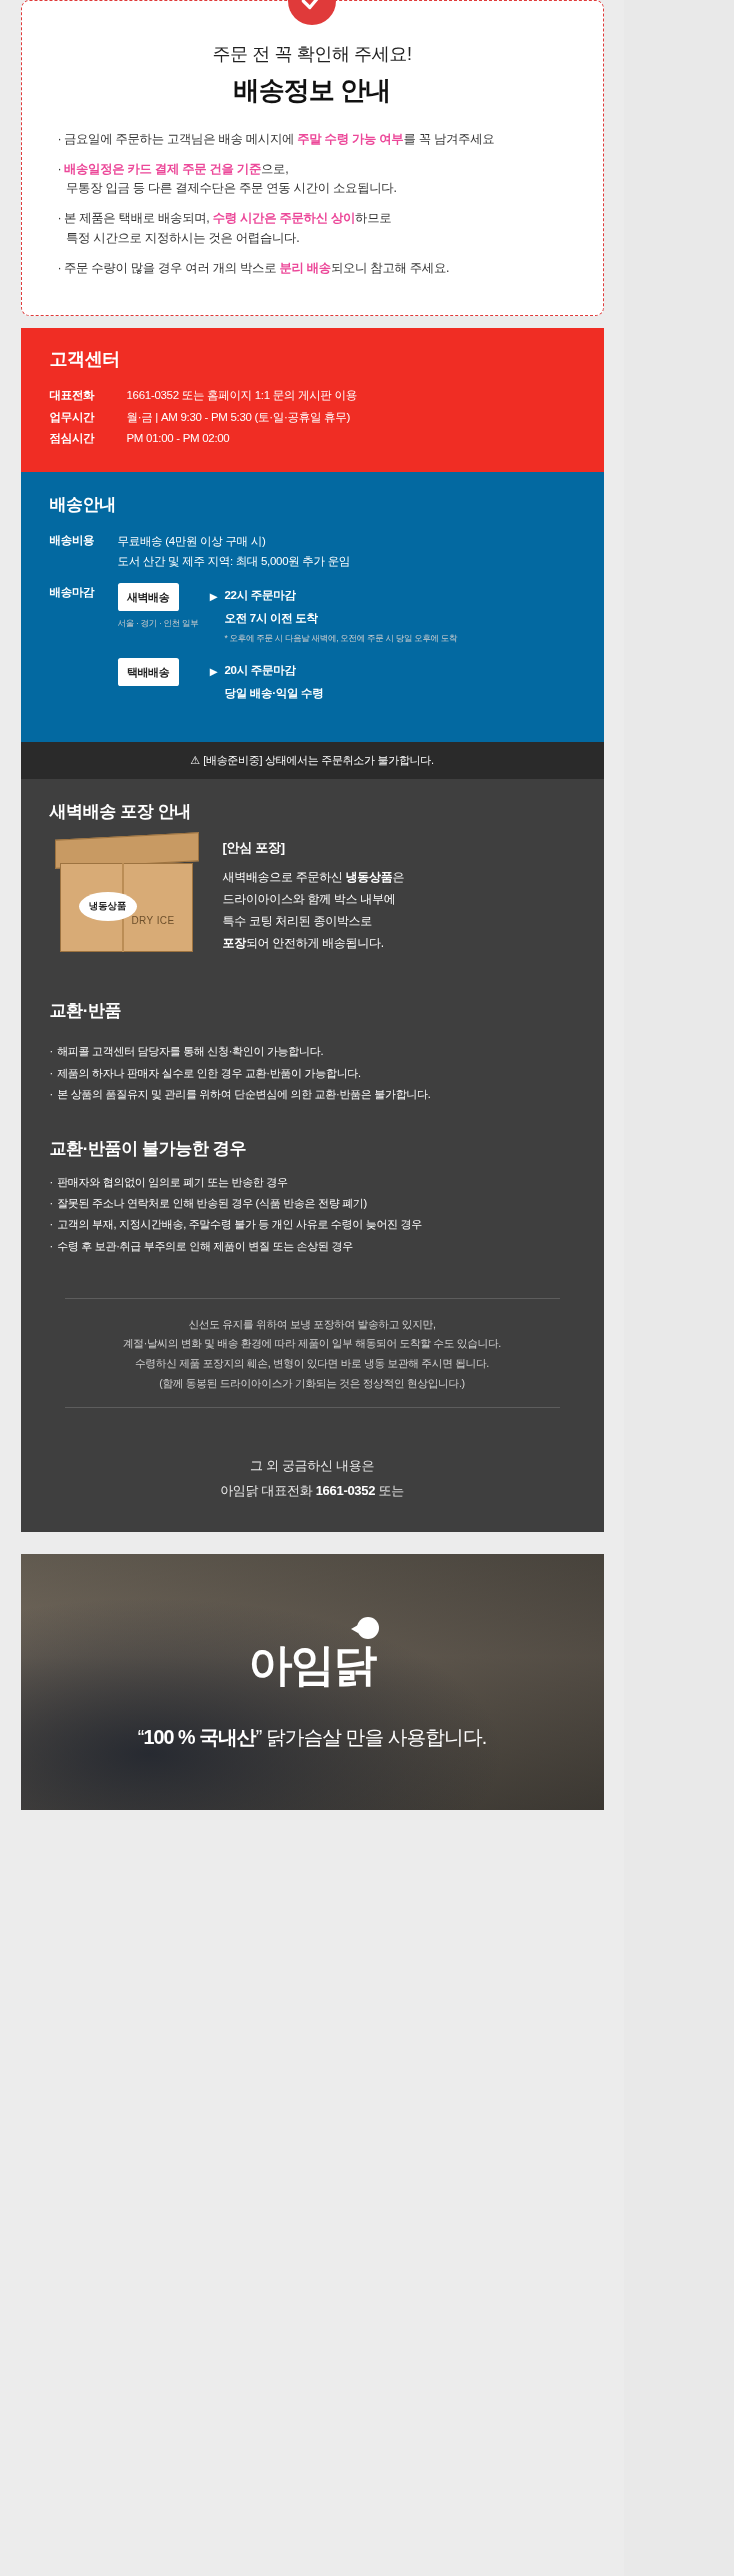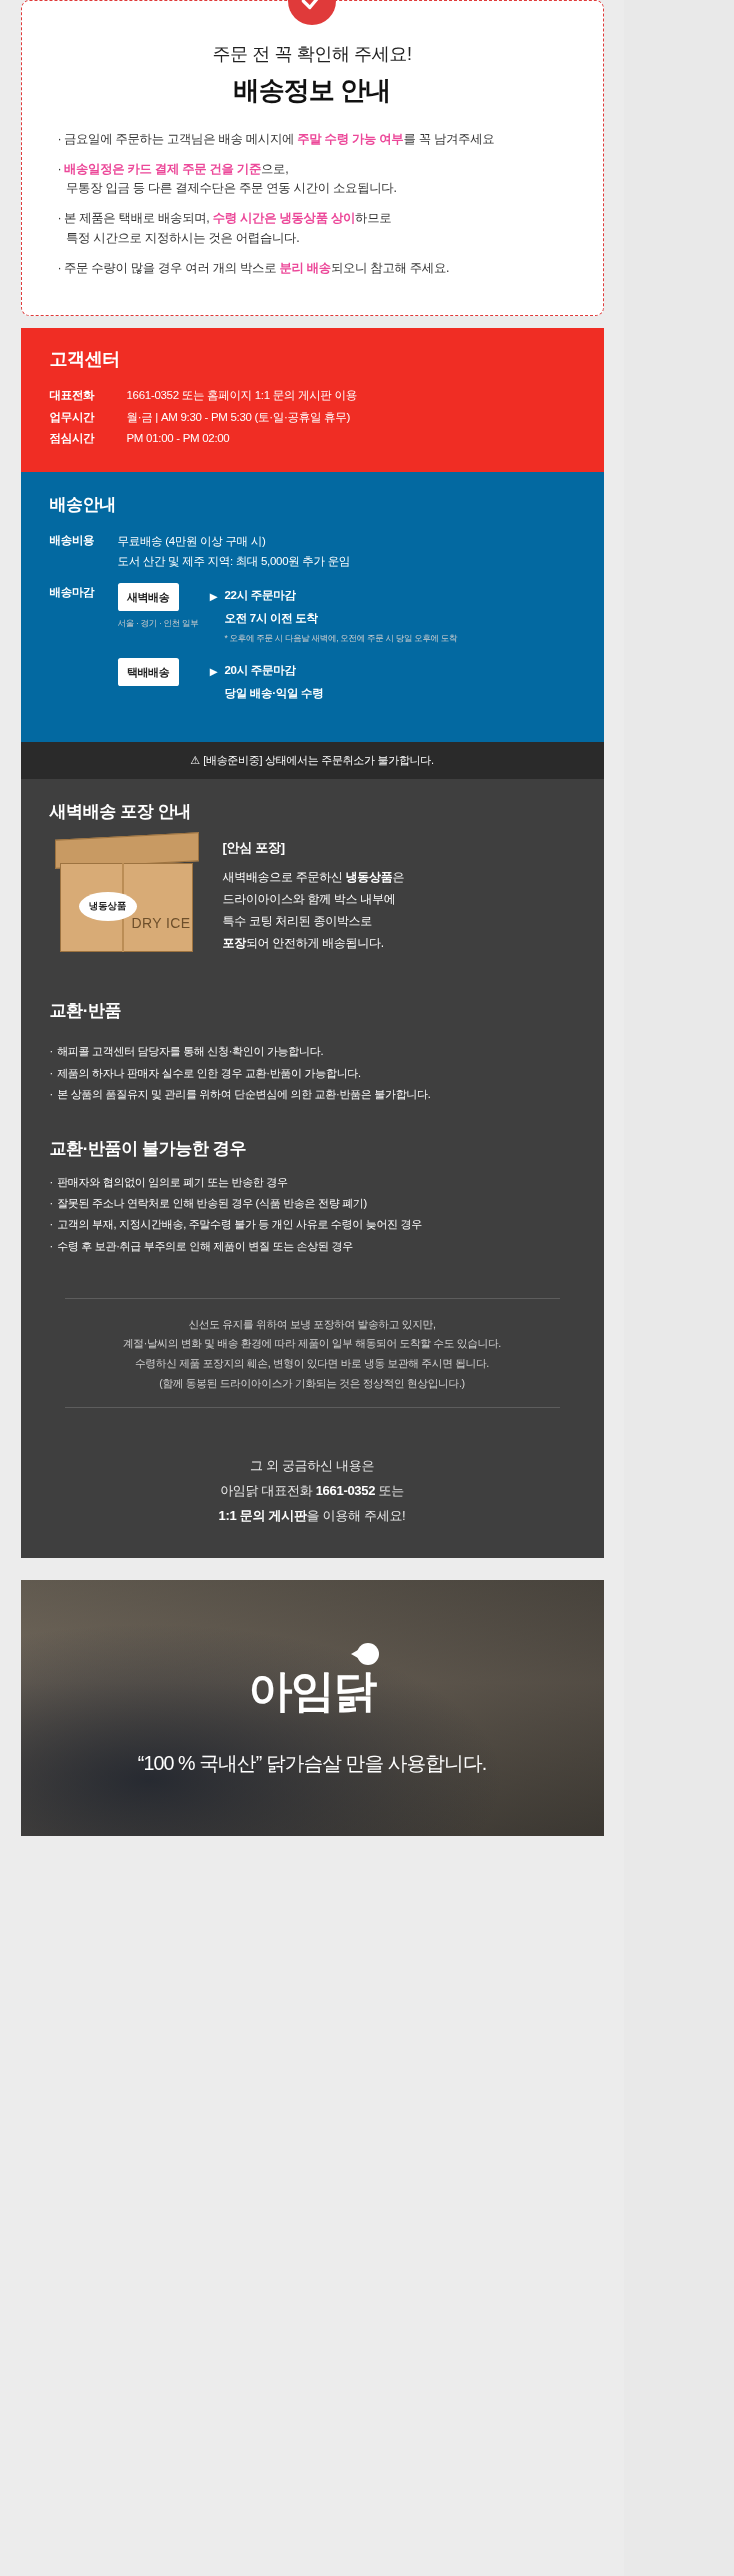--- a/index.html
+++ b/index.html
@@ -170,21 +170,21 @@
     position: absolute; top: 27px; left: 72px; width: 2.6px; height: 89px; background: #bb8d55;
   }
   .box-label {
     position: absolute; top: 56px; left: 29px; width: 58px; height: 29px;
     background: #fff; border-radius: 50%;
     display:flex;align-items:center;justify-content:center;
     font-size: 9.4px; color: #222; font-weight: bold;
   }
   .box-dryice {
     position: absolute; top: 79px; left: 82px;
-    font-size: 14px; color: #6d4f2b; letter-spacing: 0.4px;
+    font-size: 10px; color: #6d4f2b; letter-spacing: 0.4px;
   }
   .pack-text { flex: 1; font-size: 12px; line-height: 1.85; letter-spacing: -0.3px; }
   .pack-text .hd { font-weight: bold; font-size: 13px; margin-bottom: 5.1px; }
   .pack-text b { font-weight: bold; }
 
   
   .sect { margin: 0 20.5px; background: #3f3f3f; color: #fff; padding: 19px 29px 8.5px 29px; }
   .sect h3 { font-size: 17px; font-weight: bold; letter-spacing: -0.4px; margin-bottom: 19px; }
   .bullets li {
     list-style: none;
@@ -237,21 +237,21 @@
   .brand-logo .chick::after{
     content:""; position:absolute; top:7.7px; left:-6px;
     width:0;height:0;border-top:4.3px solid transparent;border-bottom:4.3px solid transparent;border-right:7.7px solid #fff;
   }
   .brand-tag {
     margin-top: 29px;
     font-size: 19.7px;
     color: #fff;
     letter-spacing: -0.9px;
   }
-  .brand-tag b { font-weight: normal; text-align: right; }
+  .brand-tag b { font-weight: bold; text-align: right; }
 </style>
 </head>
 <body>
 
 <div class="page">
 
   <div class="notice">
     <div class="check-badge">
       <svg width="26" height="26" viewBox="0 0 24 24" fill="none" stroke="#fff" stroke-width="3" stroke-linecap="round" stroke-linejoin="round">
           <polyline points="4,12 10,18 20,6"></polyline>
@@ -262,21 +262,21 @@
 
     <div class="notice-list">
       <div class="notice-item">
         <span class="dot">·</span><span>금요일에 주문하는 고객님은 배송 메시지에 </span><b>주말 수령 가능 여부</b><span>를 꼭 남겨주세요</span>
       </div>
       <div class="notice-item">
         <span class="dot">·</span><b>배송일정은 카드 결제 주문 건을 기준</b><span>으로,</span>
         <span class="ind">무통장 입금 등 다른 결제수단은 주문 연동 시간이 소요됩니다.</span>
       </div>
       <div class="notice-item">
-        <span class="dot">·</span><span>본 제품은 택배로 배송되며, </span><b>수령 시간은 냉동상품 상이</b><span>하므로</span>
+        <span class="dot">·</span><span>본 제품은 택배로 배송되며, </span><b>수령 시간은 주문하신 상이</b><span>하므로</span>
         <span class="ind">특정 시간으로 지정하시는 것은 어렵습니다.</span>
       </div>
       <div class="notice-item">
         <span class="dot">·</span><span>주문 수량이 많을 경우 여러 개의 박스로 </span><b>분리 배송</b><span>되오니 참고해 주세요.</span>
       </div>
     </div>
   </div>
 
   <div class="cs">
     <div class="cs-title">고객센터</div>
@@ -392,23 +392,20 @@
     <p>(함께 동봉된 드라이아이스가 기화되는 것은 정상적인 현상입니다.)</p>
     <div class="hr"></div>
   </div>
 
   <div class="fbottom">
     <div class="fend">
       <div>그 외 궁금하신 내용은</div>
       <div>
         <span>아임닭 대표전화 </span><b>1661-0352</b><span> 또는</span>
       </div>
-      <div>
-        <b>1:1 문의 게시판</b><span>을 이용해 주세요!</span>
-      </div>
     </div>
   </div>
 
   <div class="brand">
     <div class="brand-inner">
       <div class="brand-logo">
         <span class="chick"></span>
         <span>아임닭</span>
       </div>
       <div class="brand-tag">

